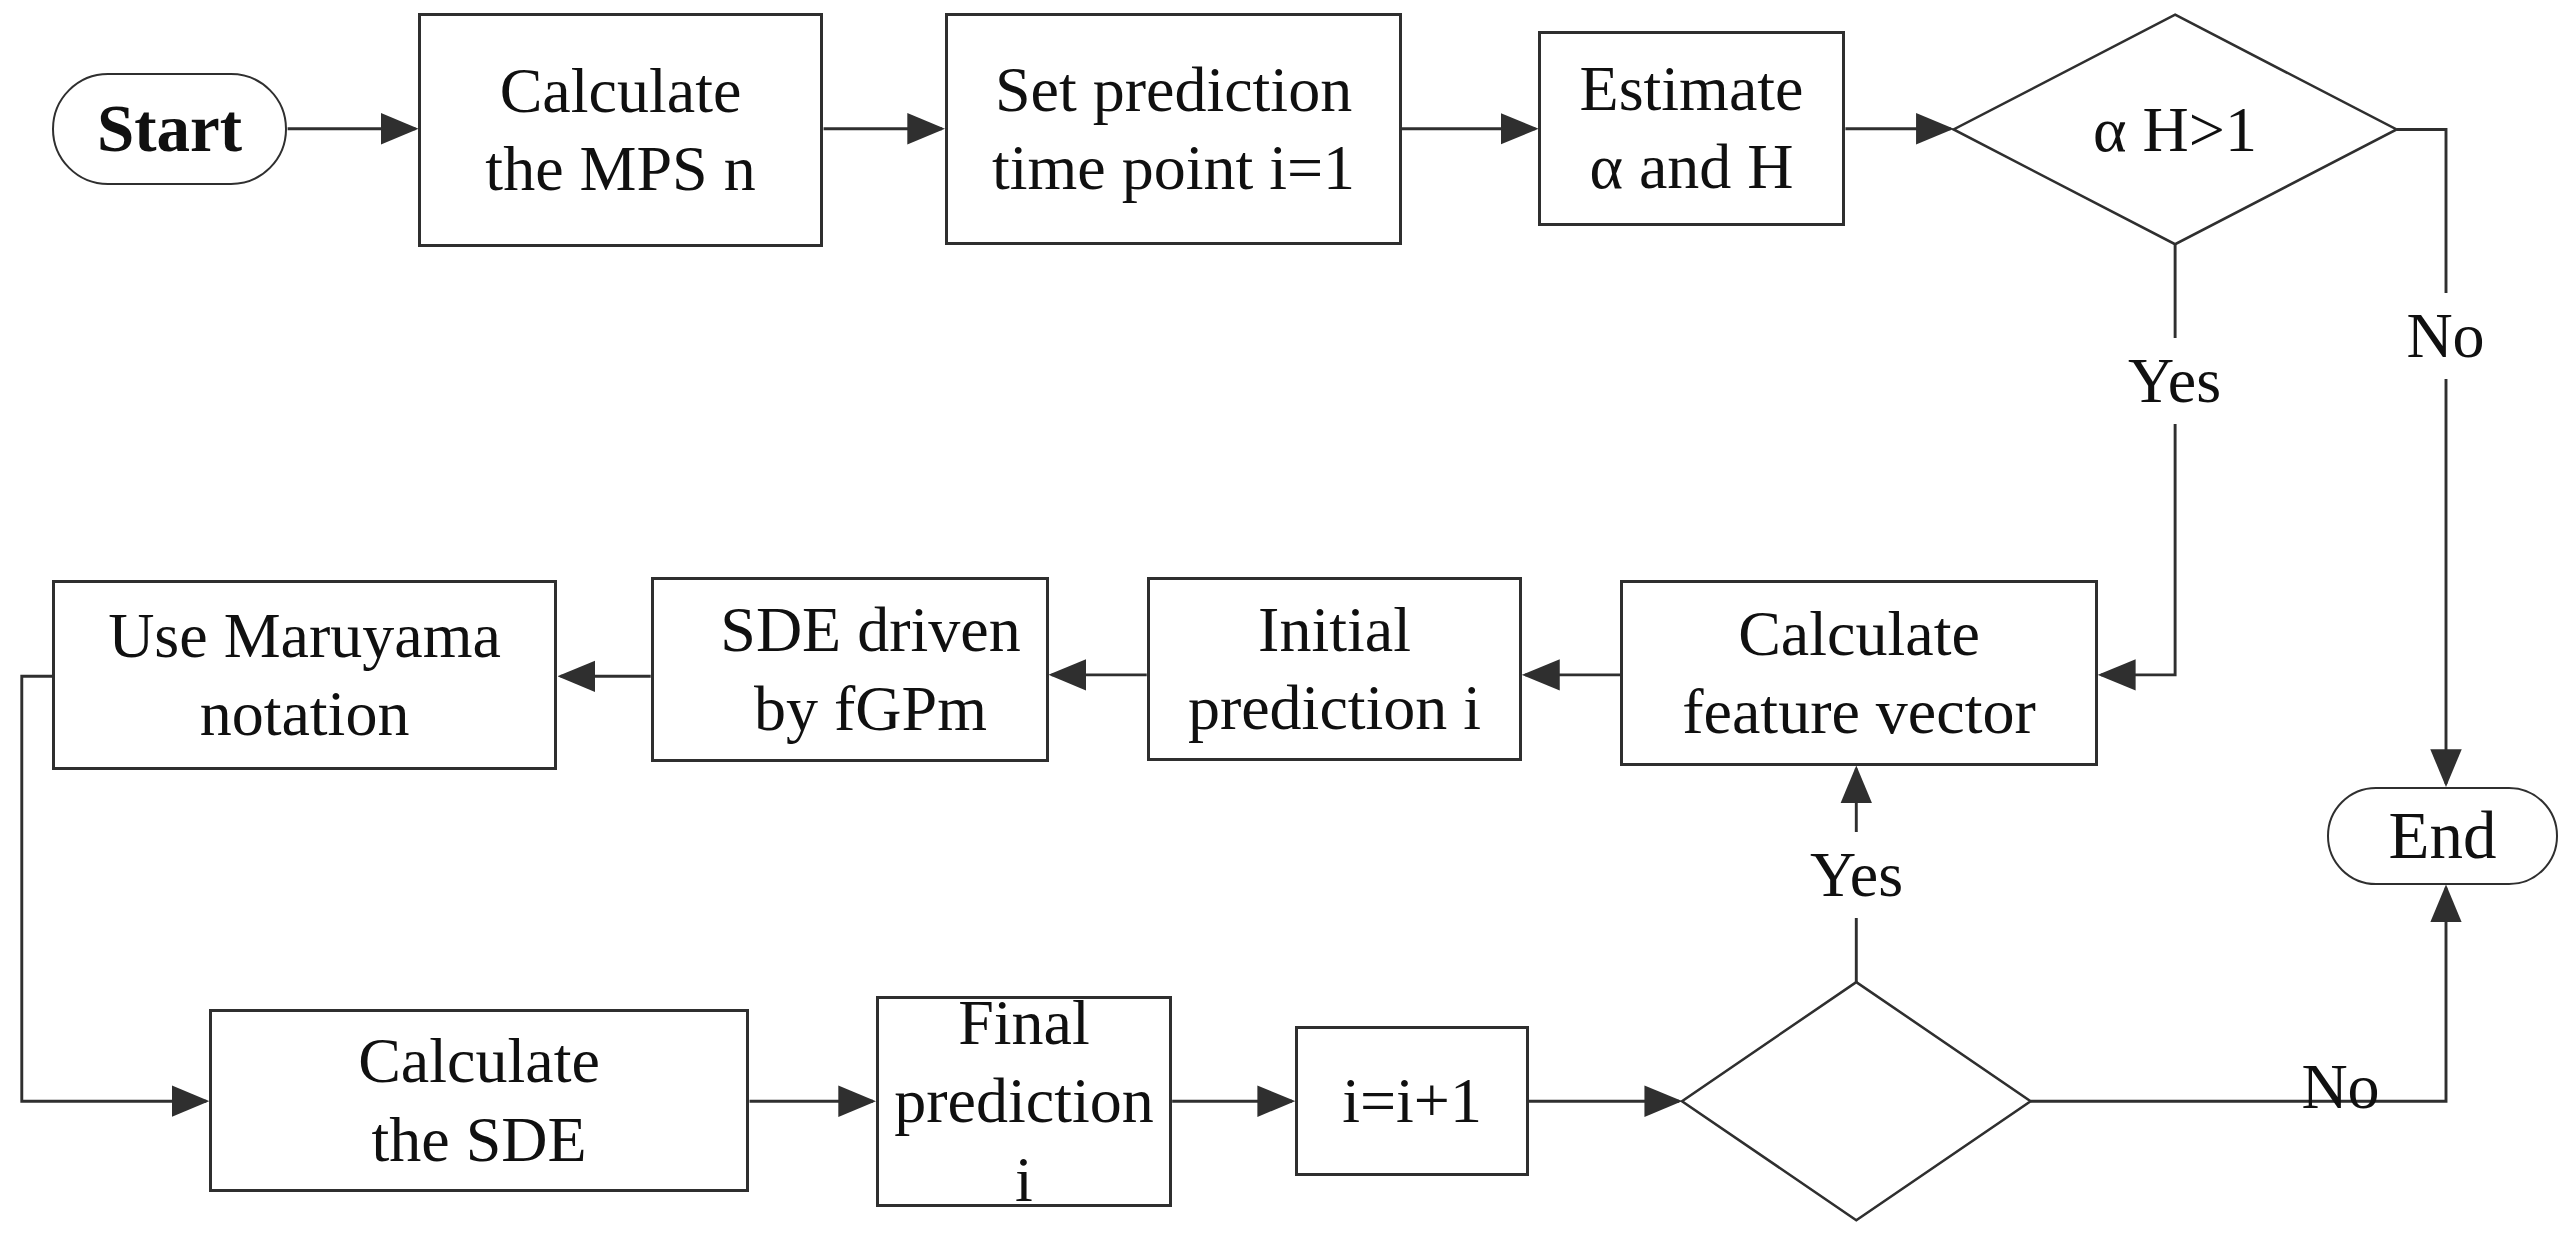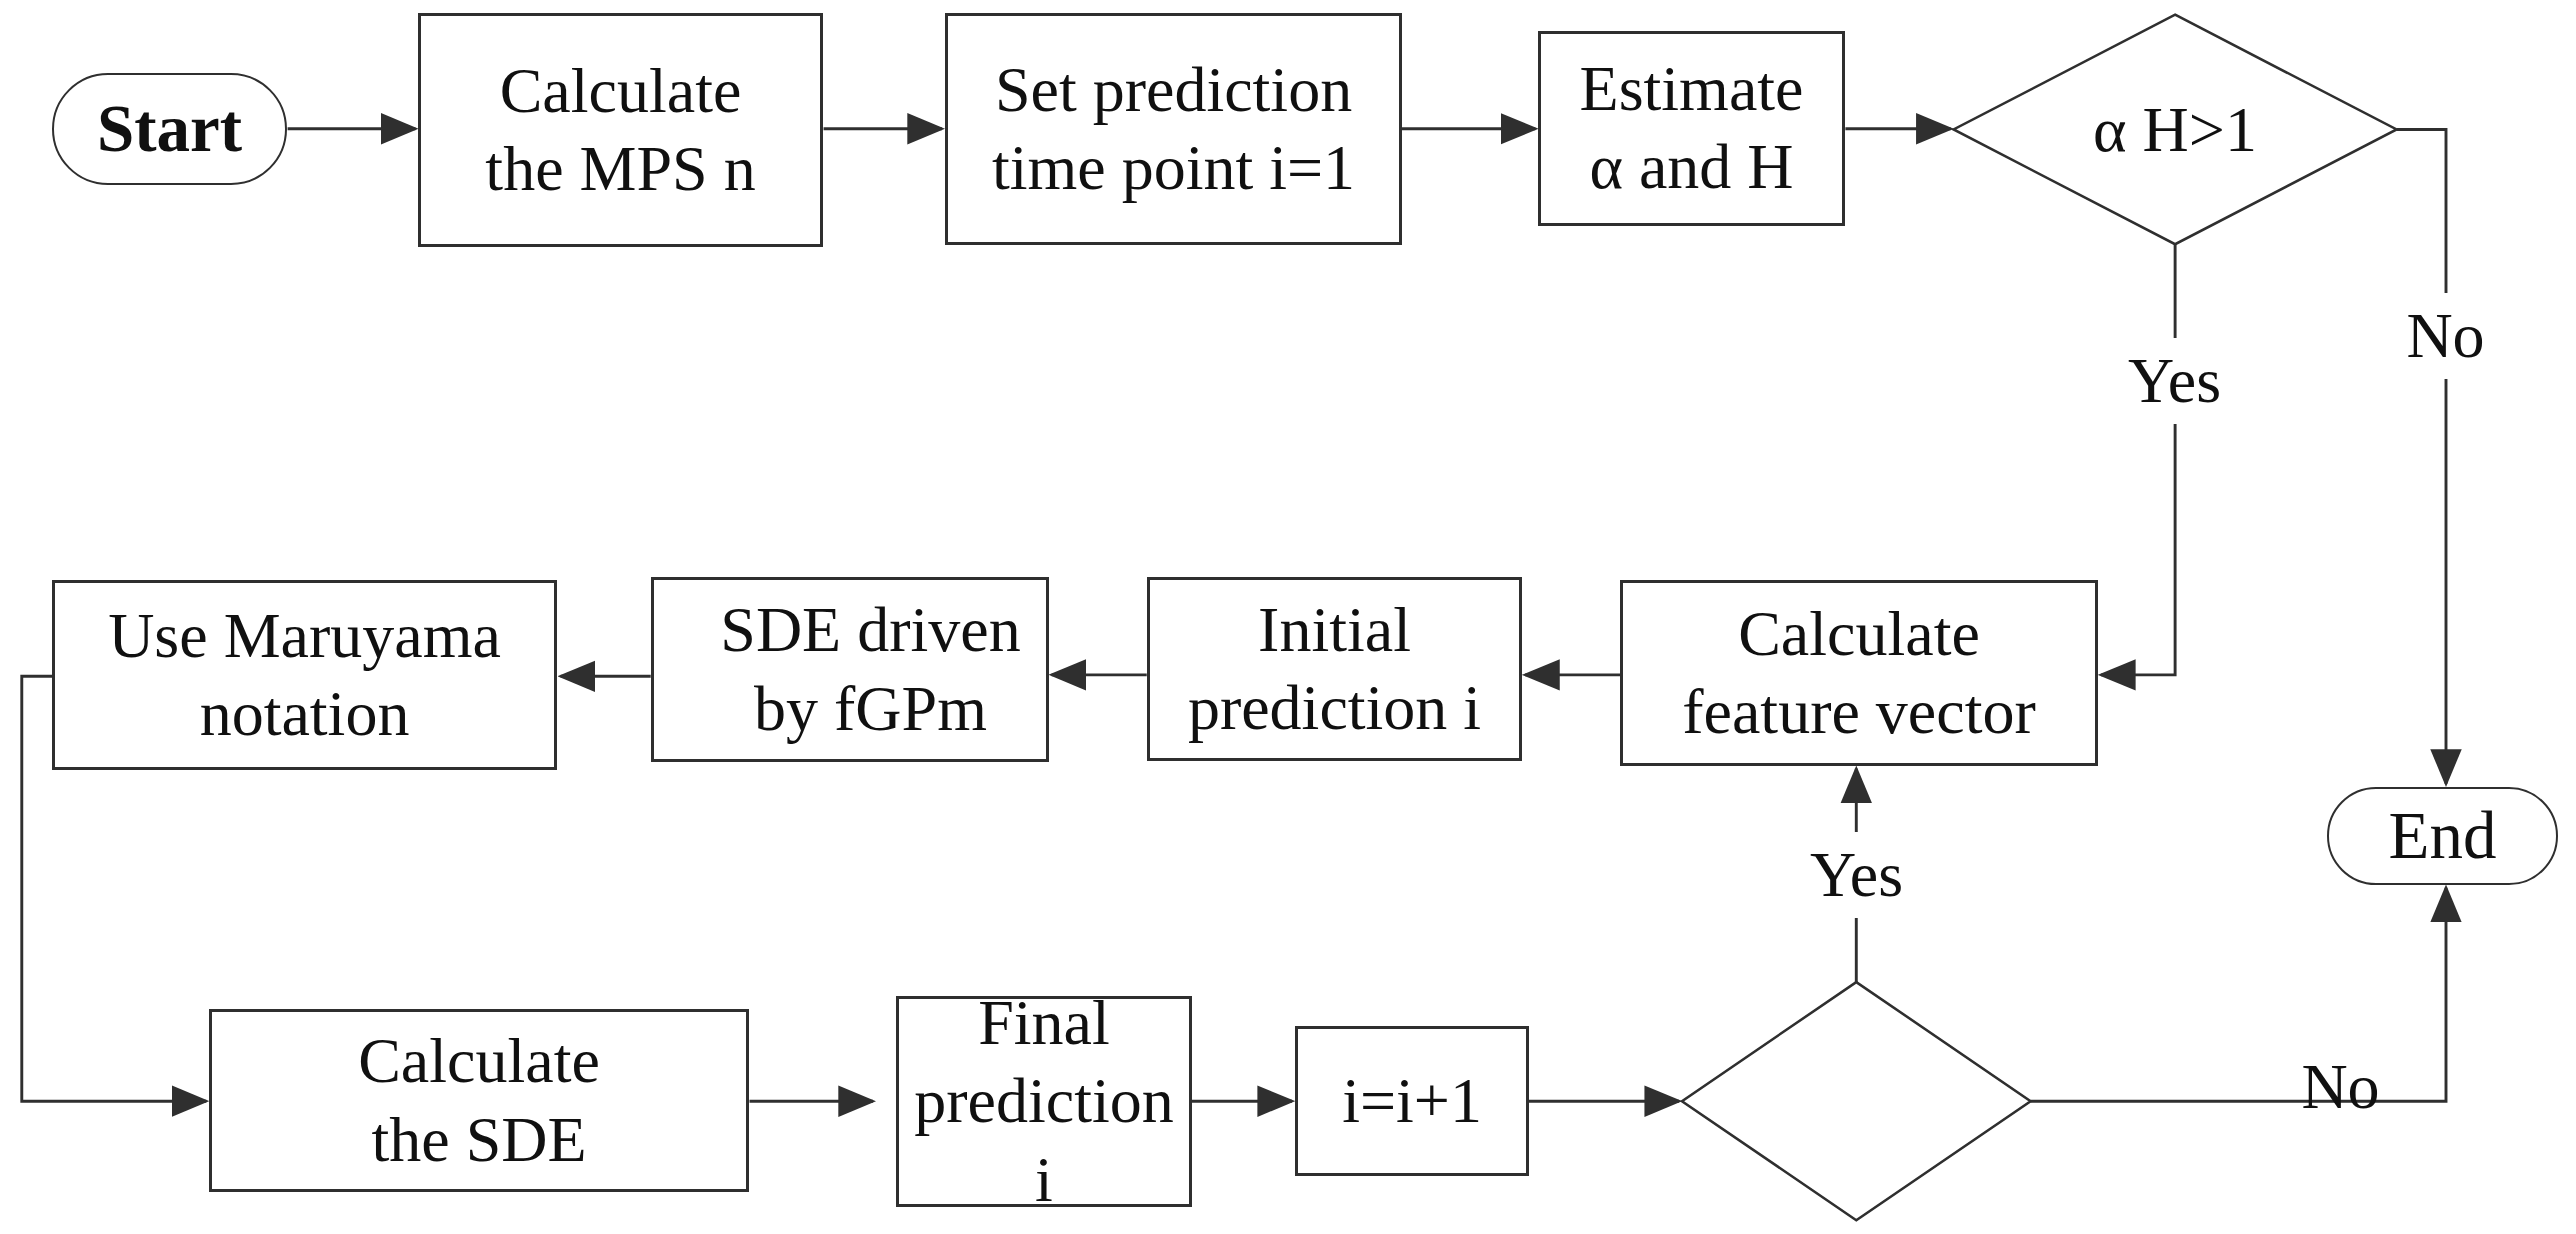--- a/index.html
+++ b/index.html
@@ -12,21 +12,21 @@
   .terminator{border-width:2.9px;font-size:67px;}
   #node-start{left:52px;top:73px;width:235px;height:112px;border-radius:56px;font-weight:bold;}
   #node-calc_mps{left:418px;top:13px;width:405px;height:234px;}
   #node-set_pred{left:945px;top:13px;width:457px;height:232px;}
   #node-estimate{left:1538px;top:30.5px;width:307px;height:195px;}
   #node-calc_fv{left:1620px;top:580px;width:478px;height:186px;}
   #node-init_pred{left:1147px;top:577px;width:375px;height:184px;}
   #node-sde_fgpm{left:651px;top:577px;width:398px;height:185px;padding-left:41px;}
   #node-maruyama{left:52px;top:580px;width:505px;height:190px;}
   #node-discretize{left:209px;top:1009px;width:540px;height:183px;}
-  #node-final_pred{left:876px;top:996px;width:296px;height:211px;margin-left:20px;}
+  #node-final_pred{left:876px;top:996px;width:296px;height:211px;}
   #node-increment{left:1295px;top:1026px;width:234px;height:150px;}
   #node-end{left:2327px;top:787px;width:231px;height:98px;border-radius:49px;}
   .dlabel{position:absolute;display:flex;align-items:center;justify-content:center;
           font-size:64px;color:#101010;text-align:left;}
   #label-alpha_h{left:2030px;top:86px;width:290px;height:87px;}
   #label-if_i_n{left:1711px;top:1057px;width:290px;height:87px;}
   .elabel{position:absolute;display:flex;align-items:center;justify-content:center;
           font-size:64px;color:#101010;}
   .elabel.masked{background:#ffffff;}
   #label-alpha_yes{left:2102px;top:338px;width:145px;height:86px;}

